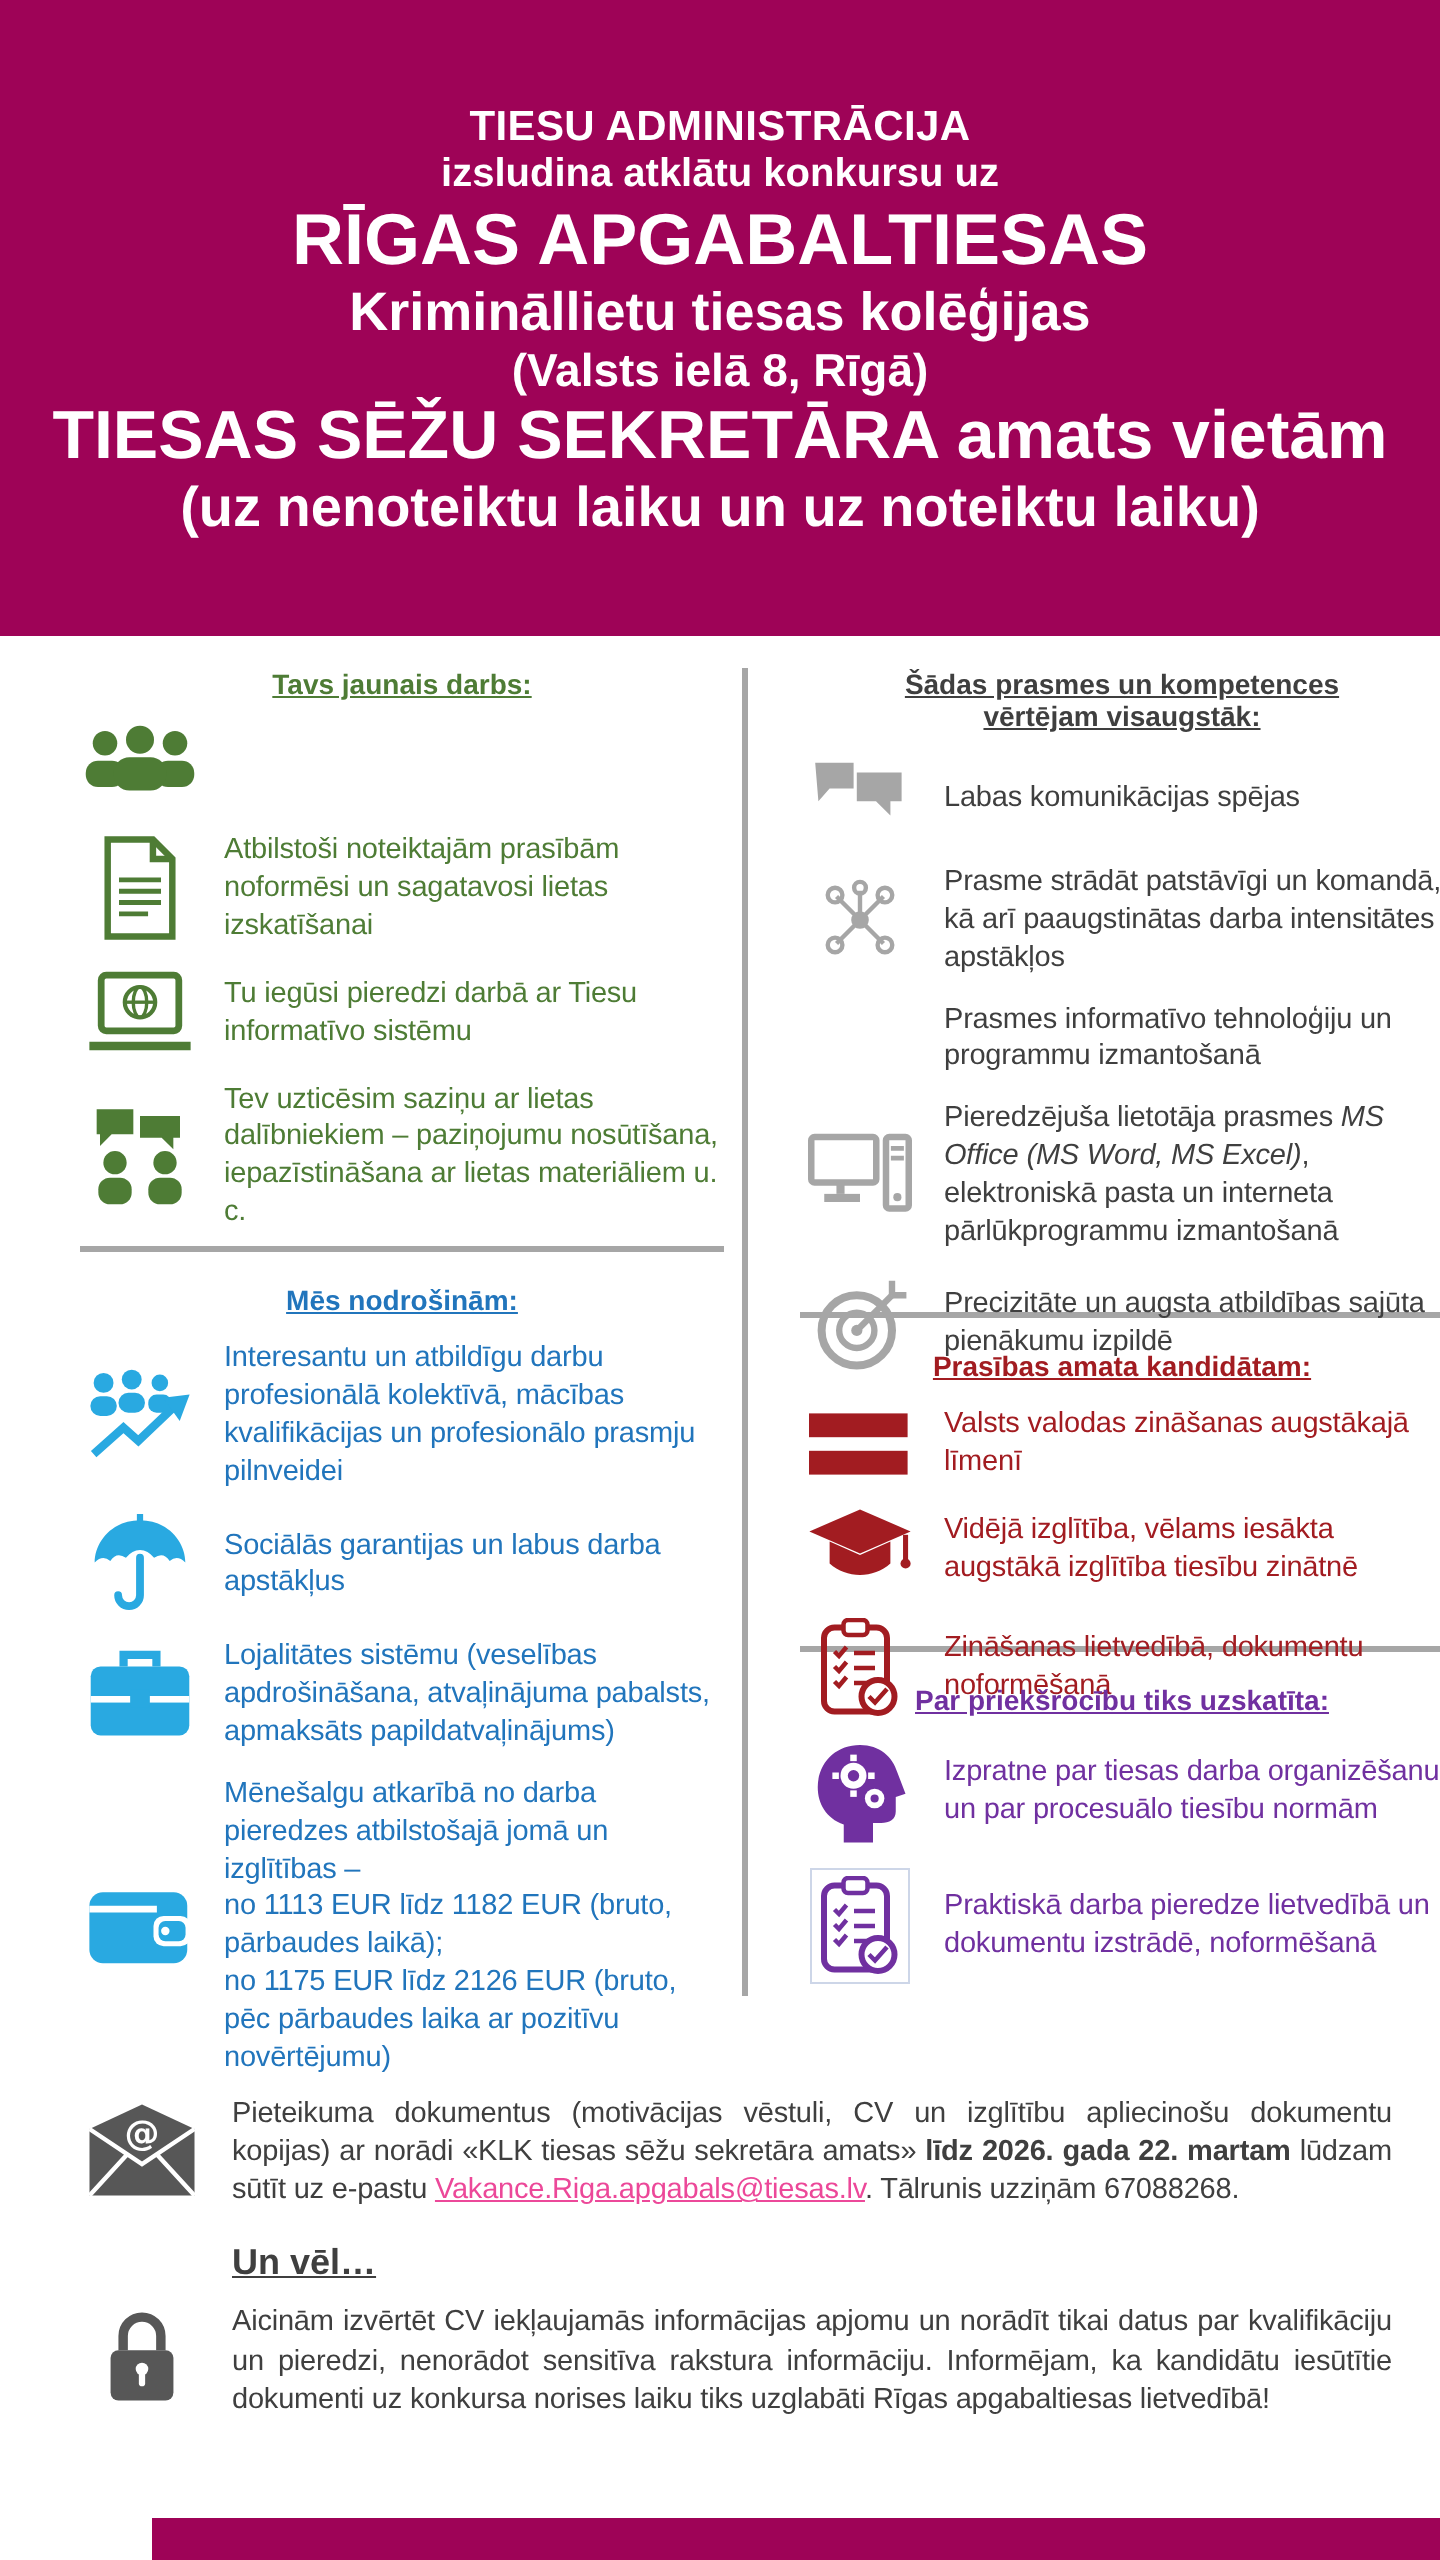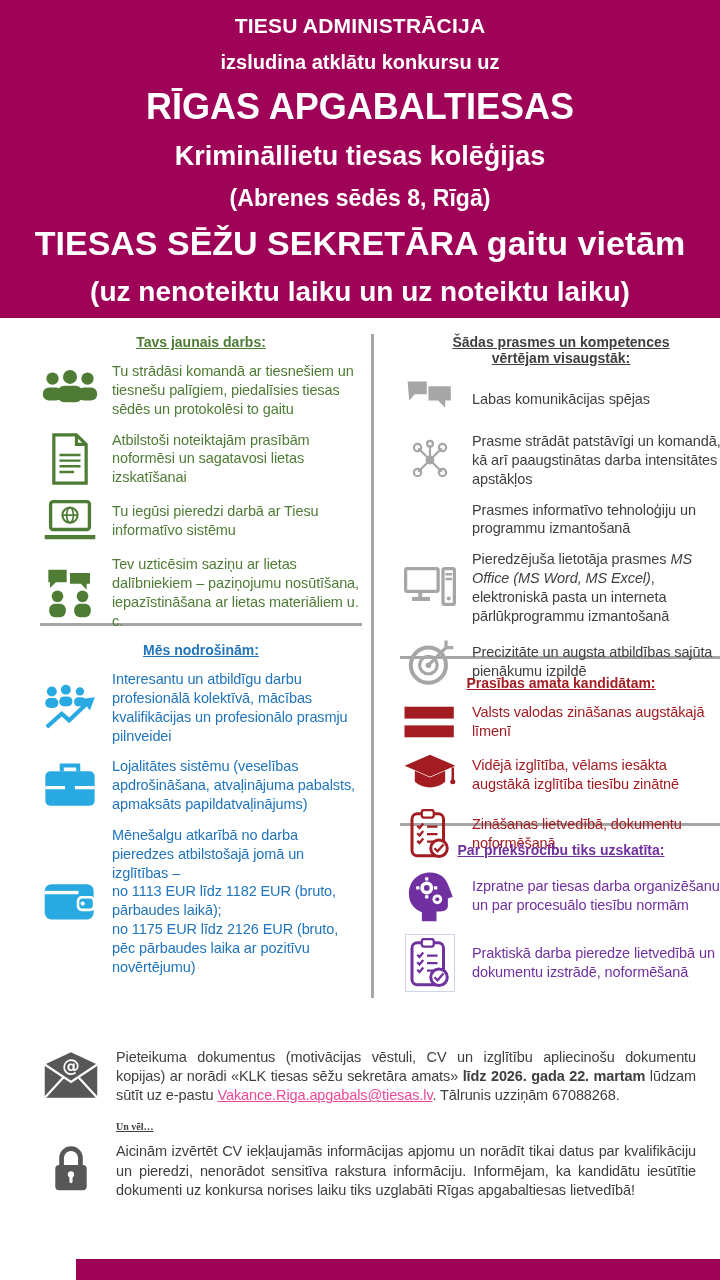--- a/index.html
+++ b/index.html
@@ -1,21 +1,21 @@
 <!DOCTYPE html>
 <html lang="lv"><head>
 <meta charset="utf-8">
 <style>
   html,body{margin:0;padding:0;background:#fff;}
   body{font-family:"Liberation Sans","DejaVu Sans",sans-serif;}
   .page{width:720px;height:1280px;position:relative;background:#fff;overflow:hidden;}
 
   
   .header{height:318px;background:#9E0357;color:#fff;box-sizing:border-box;
-          display:flex;flex-direction:column;justify-content:space-between;align-items:center;
+          display:flex;flex-direction:column;justify-content:center;align-items:center;
           padding:14px 0 10px;text-align:center;font-weight:700;}
   .hl-org{font-size:21px;letter-spacing:.2px;}
   .hl-announce{font-size:20px;}
   .hl-court{font-size:36px;}
   .hl-collegium{font-size:27px;}
   .hl-address{font-size:23px;}
   .hl-position{font-size:34px;}
   .hl-term{font-size:28px;}
 
   
@@ -42,36 +42,36 @@
   .c-red{color:#A21C21;}
   .c-purple{color:#7030A0;}
   .it{font-style:italic;}
   .bold{font-weight:700;}
   .boxed{border:1px solid #cdd6e8;background:#fff;padding:3px;}
 
   
   .frow{display:flex;gap:16px;margin:8px 24px 0 42px;align-items:flex-start;}
   .ficell{flex:0 0 58px;color:#575757;display:flex;justify-content:center;margin-top:2px;}
   .ftext{flex:1;text-align:justify;font-size:14.5px;line-height:1.32;color:#3F3F3F;letter-spacing:-0.1px;}
-  .fmore{margin:16px 0 10px 116px;font-size:10px;font-weight:700;text-decoration:underline;color:#3F3F3F;font-family:Liberation Serif, serif;}
+  .fmore{margin:16px 0 10px 116px;font-size:18px;font-weight:700;text-decoration:underline;color:#3F3F3F;}
   a.email{color:#ec4899;text-decoration:underline;}
   .bbar{position:absolute;left:76px;right:0;bottom:0;height:21px;background:#9E0357;}
 </style>
 </head>
 <body>
 
 <div class="page">
 
   <div class="header">
     <div class="hl-org">TIESU ADMINISTRĀCIJA</div>
     <div class="hl-announce">izsludina atklātu konkursu uz</div>
     <div class="hl-court">RĪGAS APGABALTIESAS</div>
     <div class="hl-collegium">Krimināllietu tiesas kolēģijas</div>
-    <div class="hl-address">(Abrenes sēdēs 8, Rīgā)</div>
-    <div class="hl-position">TIESAS SĒŽU SEKRETĀRA gaitu vietām</div>
+    <div class="hl-address">(Valsts ielā 8, Rīgā)</div>
+    <div class="hl-position">TIESAS SĒŽU SEKRETĀRA amats vietām</div>
     <div class="hl-term">(uz nenoteiktu laiku un uz noteiktu laiku)</div>
   </div>
 
   <div class="content">
     <div class="vdiv"></div>
 
     <div class="col col-left">
 
       <div class="sec-a-left">
         <div class="sec-title c-green">Tavs jaunais darbs:</div>
@@ -80,21 +80,20 @@
           <span class="icell c-green">
             <svg width="56" height="42" viewBox="0 0 64 48" fill="currentColor">
               <circle cx="12" cy="11" r="7"></circle>
                 <circle cx="52" cy="11" r="7"></circle>
                 <circle cx="32" cy="9" r="8"></circle>
               <rect x="1" y="21" width="22" height="15" rx="7"></rect>
                 <rect x="41" y="21" width="22" height="15" rx="7"></rect>
               <rect x="17" y="19" width="30" height="19" rx="9"></rect>
             </svg>
           </span>
-          <span class="rtext c-green">Tu strādāsi komandā ar tiesnešiem un tiesnešu palīgiem, piedalīsies tiesas sēdēs un protokolēsi to gaitu</span>
         </div>
 
         <div class="row">
           <span class="icell c-green">
             <svg width="42" height="52" viewBox="0 0 52 64">
               <g fill="none" stroke="currentColor" stroke-width="4">
                 <path d="M6 2 h28 l12 12 v48 h-40 z"></path>
                   <path d="M34 2 v12 h12"></path>
               </g>
               <g stroke="currentColor" stroke-width="3">
@@ -147,20 +146,30 @@
                 <rect x="19" y="15" width="16" height="12" rx="6"></rect>
               <circle cx="44" cy="9" r="5"></circle>
                 <rect x="37" y="16" width="14" height="11" rx="5"></rect>
               <path d="M4 52 L22 36 l9 8 L52 24" fill="none" stroke="currentColor" stroke-width="5"></path>
               <polygon points="46,18 62,16 56,32"></polygon>
             </svg>
           </span>
           <span class="rtext c-blue-text">Interesantu un atbildīgu darbu profesionālā kolektīvā, mācības kvalifikācijas un profesionālo prasmju pilnveidei</span>
         </div>
 
+        <div class="row">
+          <span class="icell c-blue-icon">
+            <svg width="50" height="50" viewBox="0 0 64 64" fill="currentColor">
+              <rect x="30" y="0" width="4" height="8"></rect>
+              <path d="M32 4 C14 4 3 18 3 31 q5 -5 10 -1 q4 -6 10 -2 q4 -5 9 -5 t9 5 q6 -4 10 2 q5 -4 10 1 C61 18 50 4 32 4 z"></path>
+              <path d="M32 28 v24 a7 7 0 0 1 -14 0" fill="none" stroke="currentColor" stroke-width="5" stroke-linecap="round"></path>
+            </svg>
+          </span>
+          <span class="rtext c-blue-text">Sociālās garantijas un labus darba apstākļus</span>
+        </div>
 
         <div class="row">
           <span class="icell c-blue-icon">
             <svg width="54" height="46" viewBox="0 0 64 56" fill="currentColor">
               <path d="M22 10 v-7 h20 v7" fill="none" stroke="currentColor" stroke-width="5"></path>
               <rect x="2" y="10" width="60" height="42" rx="6"></rect>
               <rect x="2" y="28" width="60" height="4" fill="#fff"></rect>
               <rect x="26" y="24" width="12" height="11" rx="2"></rect>
             </svg>
           </span>

